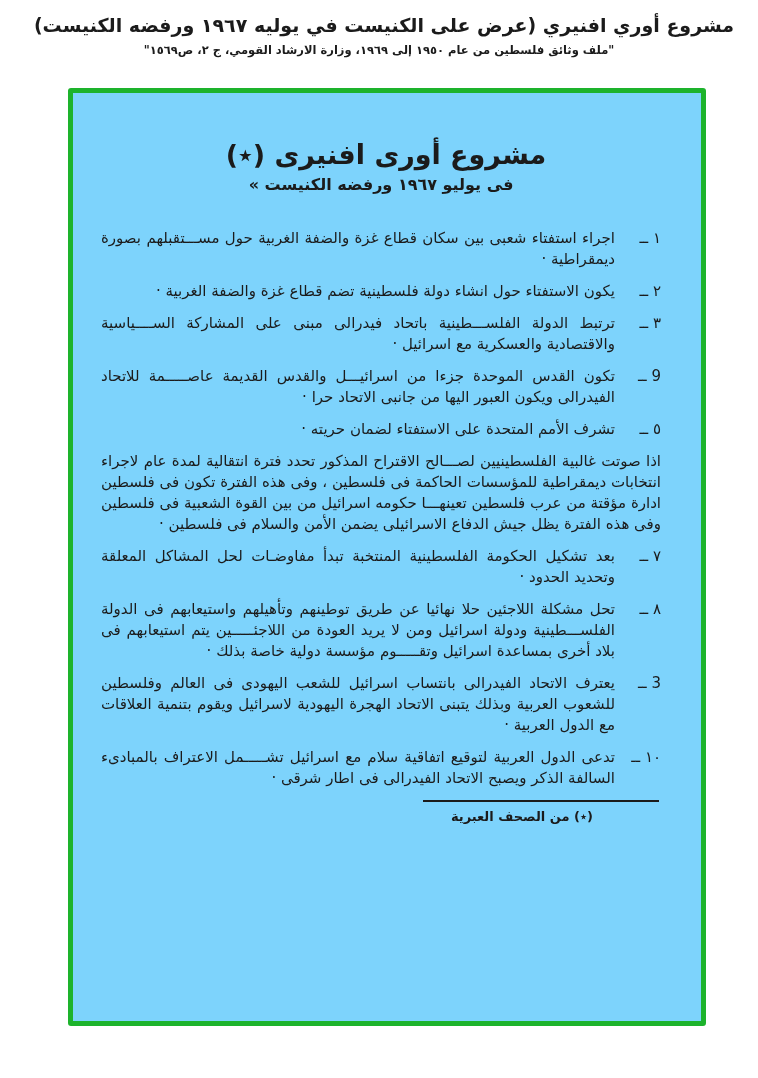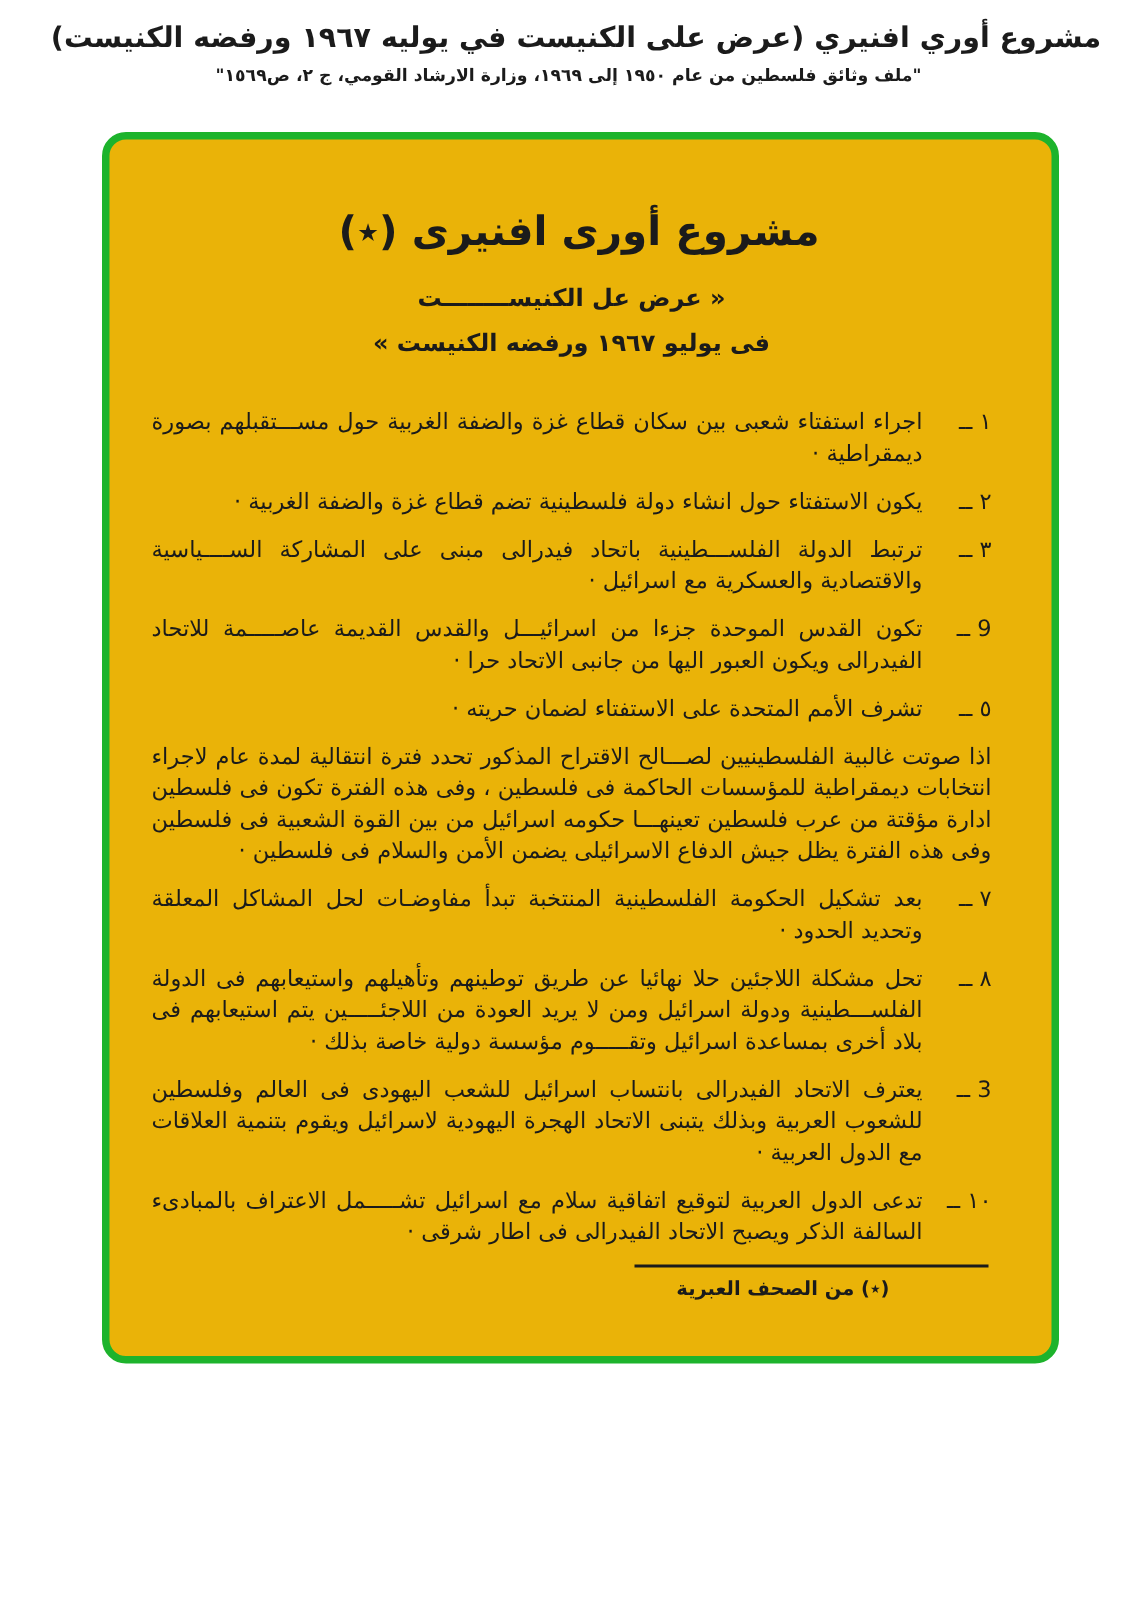--- a/index.html
+++ b/index.html
@@ -32,24 +32,24 @@
   .doc-header .source-line {
     margin-top: 7px;
     font-size: 11.5px;
     font-weight: bold;
   }
 
   
   .frame {
     position: absolute;
     left: 68px; top: 88px;
-    width: 638px; height: 821px;
+    width: 638px; height: 938px;
     border: 5px solid #1db32c;
-    border-radius: 16px;
-    background: #eab308;
+    border-radius: 3px;
+    background: #7dd3fc;
   }
 
   .frame-inner {
     direction: rtl;
     padding: 46px 40px 0 28px;
   }
 
   .doc-title {
     text-align: center;
     font-size: 27px;
@@ -107,21 +107,20 @@
 
   <div class="doc-header">
     <div class="main-title">مشروع أوري افنيري (عرض على الكنيست في يوليه ١٩٦٧ ورفضه الكنيست)</div>
     <div class="source-line">"ملف وثائق فلسطين من عام ١٩٥٠ إلى ١٩٦٩، وزارة الارشاد القومي، ج ٢، ص١٥٦٩"</div>
   </div>
 
   <div class="frame" style="border-color: rgb(29, 179, 44);">
     <div class="frame-inner">
 
       <div class="doc-title">مشروع أورى افنيرى (٭)</div>
-      <div class="doc-subtitle first">« عرض عل الكنيســــــــت</div>
       <div class="doc-subtitle">فى يوليو ١٩٦٧ ورفضه الكنيست »</div>
 
       <div class="items">
   <div class="item">
     <span class="marker">١ ــ</span>
     <span class="text">اجراء استفتاء شعبى بين سكان قطاع غزة والضفة الغربية حول مســـتقبلهم بصورة ديمقراطية ·</span>
   </div>
 
   <div class="item">
     <span class="marker">٢ ــ</span>

